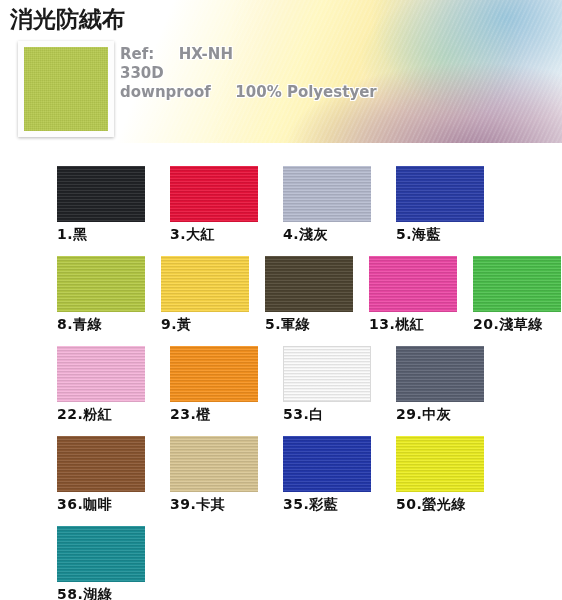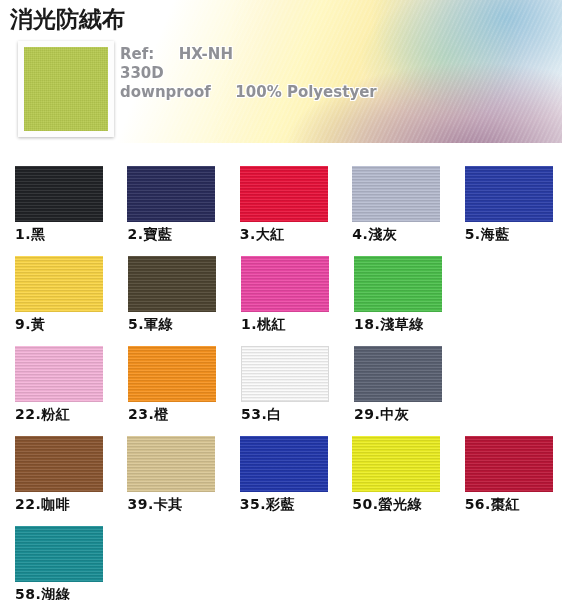--- a/index.html
+++ b/index.html
@@ -110,20 +110,21 @@
   
   .grid {
     position: absolute;
     left: 0;
     top: 150px;
     width: 562px;
   }
   .row {
     display: flex;
     height: 90px;
+    padding-left: 42px;
   }
   .cell {
     width: 113px;
     position: relative;
     box-sizing: border-box;
   }
   .cell:first-child { padding-left: 0; }
   .chip {
     position: absolute;
     left: 15px;
@@ -178,52 +179,52 @@
 
 </div>
 
 <div class="grid" id="swatch-grid">
     <div class="row">
       <div class="cell">
         <div class="chip" style="background-color: rgb(33, 35, 39);"></div>
         <div class="label">1.黑</div>
       </div>
       <div class="cell">
-        <div class="chip" style="background-color: rgb(42, 45, 92);"></div>
-        <div class="label">2.寶藍</div>
-      </div>
-      <div class="cell">
         <div class="chip" style="background-color: rgb(232, 18, 58);"></div>
         <div class="label">3.大紅</div>
       </div>
       <div class="cell">
         <div class="chip" style="background-color: rgb(183, 188, 208);"></div>
         <div class="label">4.淺灰</div>
       </div>
       <div class="cell">
         <div class="chip" style="background-color: rgb(42, 61, 168);"></div>
         <div class="label">5.海藍</div>
       </div>
     </div>
     <div class="row">
       <div class="cell">
+        <div class="chip" style="background-color: rgb(181, 201, 69);"></div>
+        <div class="label">8.青綠</div>
+      </div>
+      <div class="cell">
         <div class="chip" style="background-color: rgb(250, 213, 70);"></div>
         <div class="label">9.黃</div>
       </div>
       <div class="cell">
         <div class="chip" style="background-color: rgb(78, 69, 50);"></div>
         <div class="label">5.軍綠</div>
       </div>
       <div class="cell">
         <div class="chip" style="background-color: rgb(236, 72, 165);"></div>
-        <div class="label">1.桃紅</div>
+        <div class="label">13.桃紅</div>
       </div>
       <div class="cell">
         <div class="chip" style="background-color: rgb(76, 192, 76);"></div>
-        <div class="label">18.淺草綠</div>
+        <div class="label">20.淺草綠</div>
       </div>
     </div>
     <div class="row">
       <div class="cell">
         <div class="chip" style="background-color: rgb(244, 179, 216);"></div>
         <div class="label">22.粉紅</div>
       </div>
       <div class="cell">
         <div class="chip" style="background-color: rgb(246, 146, 30);"></div>
         <div class="label">23.橙</div>
@@ -233,38 +234,34 @@
         <div class="label">53.白</div>
       </div>
       <div class="cell">
         <div class="chip" style="background-color: rgb(91, 98, 115);"></div>
         <div class="label">29.中灰</div>
       </div>
     </div>
     <div class="row">
       <div class="cell">
         <div class="chip" style="background-color: rgb(138, 86, 49);"></div>
-        <div class="label">22.咖啡</div>
+        <div class="label">36.咖啡</div>
       </div>
       <div class="cell">
         <div class="chip" style="background-color: rgb(217, 198, 148);"></div>
         <div class="label">39.卡其</div>
       </div>
       <div class="cell">
         <div class="chip" style="background-color: rgb(35, 56, 173);"></div>
         <div class="label">35.彩藍</div>
       </div>
       <div class="cell">
         <div class="chip" style="background-color: rgb(236, 238, 34);"></div>
         <div class="label">50.螢光綠</div>
       </div>
-      <div class="cell">
-        <div class="chip" style="background-color: rgb(188, 22, 56);"></div>
-        <div class="label">56.棗紅</div>
-      </div>
     </div>
     <div class="row">
       <div class="cell">
         <div class="chip" style="background-color: rgb(27, 143, 150);"></div>
         <div class="label">58.湖綠</div>
       </div>
     </div>
   </div>
 
 </body></html>

